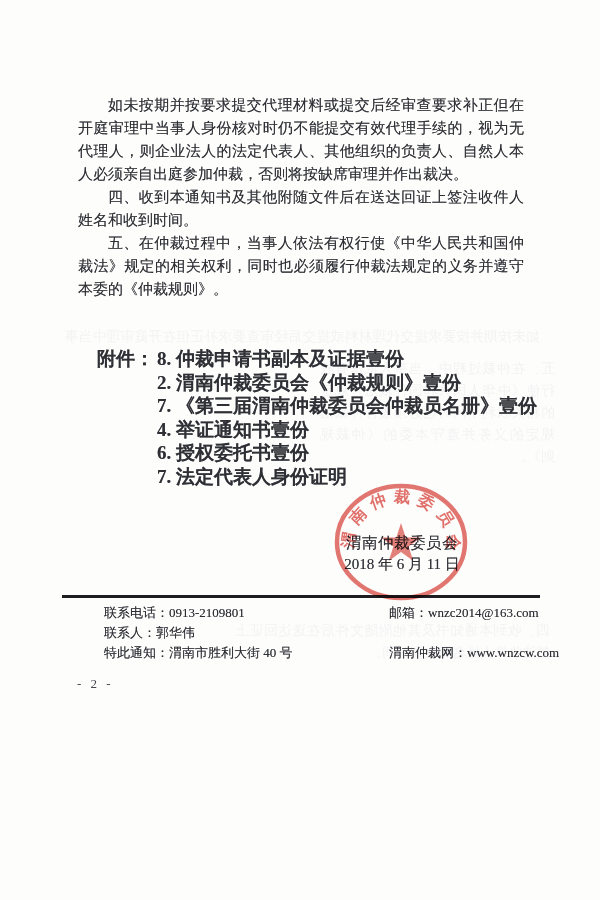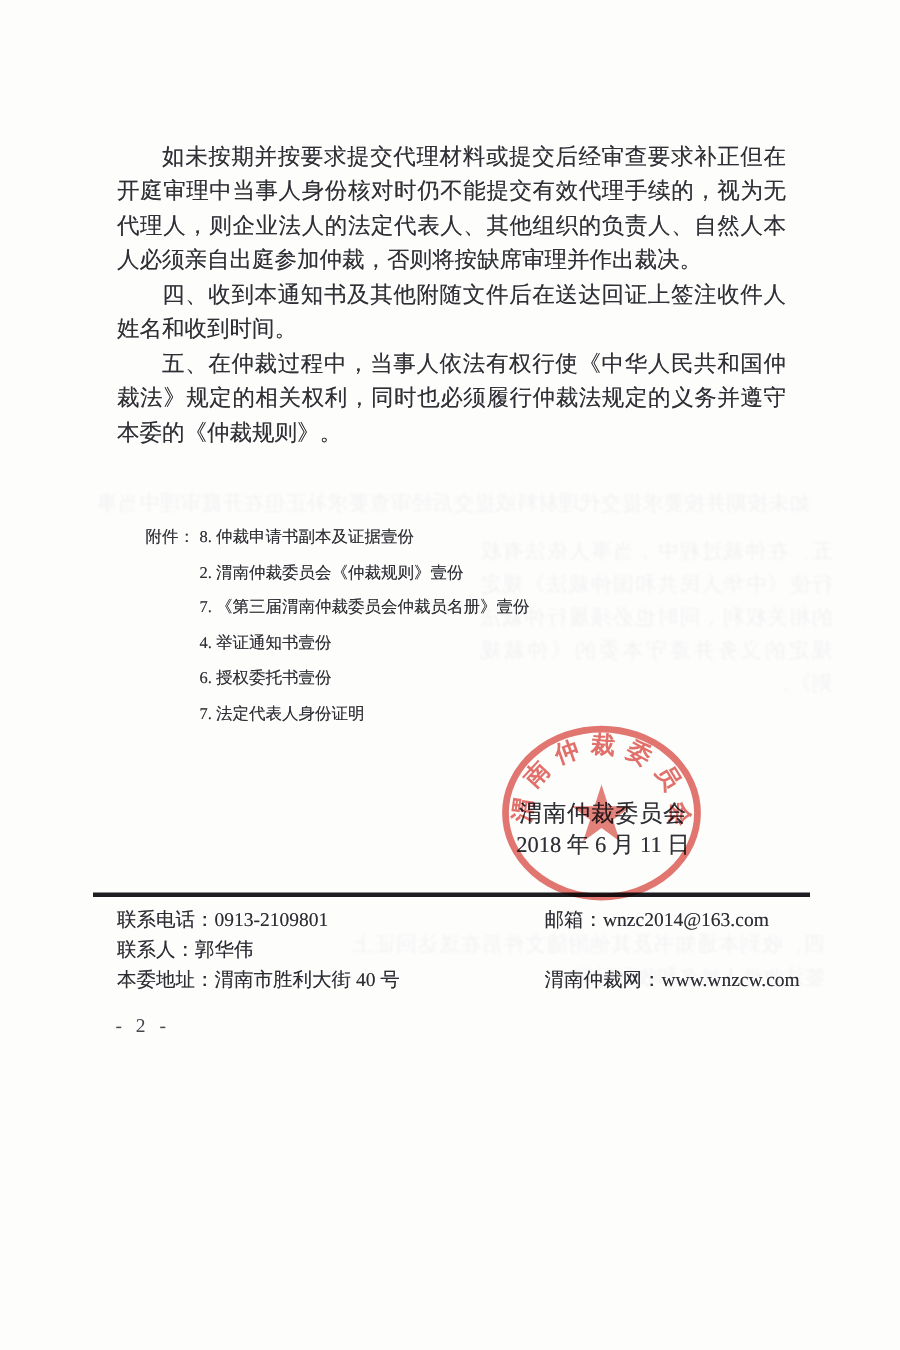--- a/index.html
+++ b/index.html
@@ -10,39 +10,39 @@
   
   .body-text{
     position:absolute;left:78px;top:94px;width:446px;z-index:1;
     font-size:15px;line-height:23px;text-align:justify;
     text-shadow:0 0 .4px rgba(47,48,54,.55);
   }
   .body-text p{margin:0;text-indent:2em;}
   
   .attachments{
     position:absolute;left:97px;top:347px;display:flex;z-index:1;
-    font-size:11px;line-height:23.5px;text-shadow:0 0 .4px rgba(47,48,54,.55);
+    font-size:19px;line-height:23.5px;text-shadow:0 0 .4px rgba(47,48,54,.55);font-weight:bold;
   }
   .att-label{flex:0 0 auto;margin-right:3px;}
   .att-item{white-space:nowrap;}
   
   .signature{position:absolute;left:326px;top:532px;width:152px;text-align:center;z-index:2;
     text-shadow:0 0 .4px rgba(47,48,54,.55);}
   .sig-org{font-size:15.5px;line-height:21px;letter-spacing:.5px;}
   .sig-date{font-size:15px;line-height:22px;text-align:center;}
   
   .seal{position:absolute;left:330px;top:481px;z-index:3;mix-blend-mode:multiply;
     opacity:.88;pointer-events:none;}
   .seal-text{font-size:16px;font-weight:bold;letter-spacing:6.5px;
     font-family:"Liberation Serif","DejaVu Serif",serif;}
   
   .rule{position:absolute;left:62px;top:595px;width:478px;height:2.5px;background:#1e1e22;z-index:1;}
   .footer{position:absolute;left:78px;top:603px;width:462px;font-size:13px;color:#2c2d33;z-index:2;
     text-shadow:0 0 .4px rgba(44,45,51,.5);}
-  .frow{position:relative;height:20px;line-height:20px;white-space:nowrap;}
+  .frow{position:relative;height:20px;line-height:20px;white-space:nowrap;margin-left:26px;}
   .fright{position:absolute;left:285px;top:0;}
   .page-number{position:absolute;left:77px;top:676px;font-size:13px;letter-spacing:3px;
     color:#46464e;z-index:1;}
   
   .bleed{position:absolute;transform:scaleX(-1);opacity:.05;filter:blur(.6px);
     color:#3c4258;text-align:justify;overflow:hidden;pointer-events:none;z-index:0;
     font-size:14px;line-height:22px;}
   .bleed-mid{left:65px;top:326px;width:475px;height:20px;white-space:nowrap;}
   .bleed-right{left:320px;top:358px;width:235px;height:165px;}
   .bleed-foot{left:235px;top:620px;width:315px;height:44px;}
@@ -91,20 +91,20 @@
   <div class="rule"></div>
   <footer class="footer">
     <div class="frow">
       <span>联系电话：</span><span>0913-2109801</span>
       <span class="fright"><span>邮箱：</span><span>wnzc2014@163.com</span></span>
     </div>
     <div class="frow">
       <span>联系人：</span><span>郭华伟</span>
     </div>
     <div class="frow">
-      <span>本委地址：</span><span>渭南市胜利大街 40 号</span>
+      <span>特此通知：</span><span>渭南市胜利大街 40 号</span>
       <span class="fright"><span>渭南仲裁网：</span><span>www.wnzcw.com</span></span>
     </div>
   </footer>
 
   <div class="page-number">- 2 -</div>
 
 </div>
 
 </body></html>

